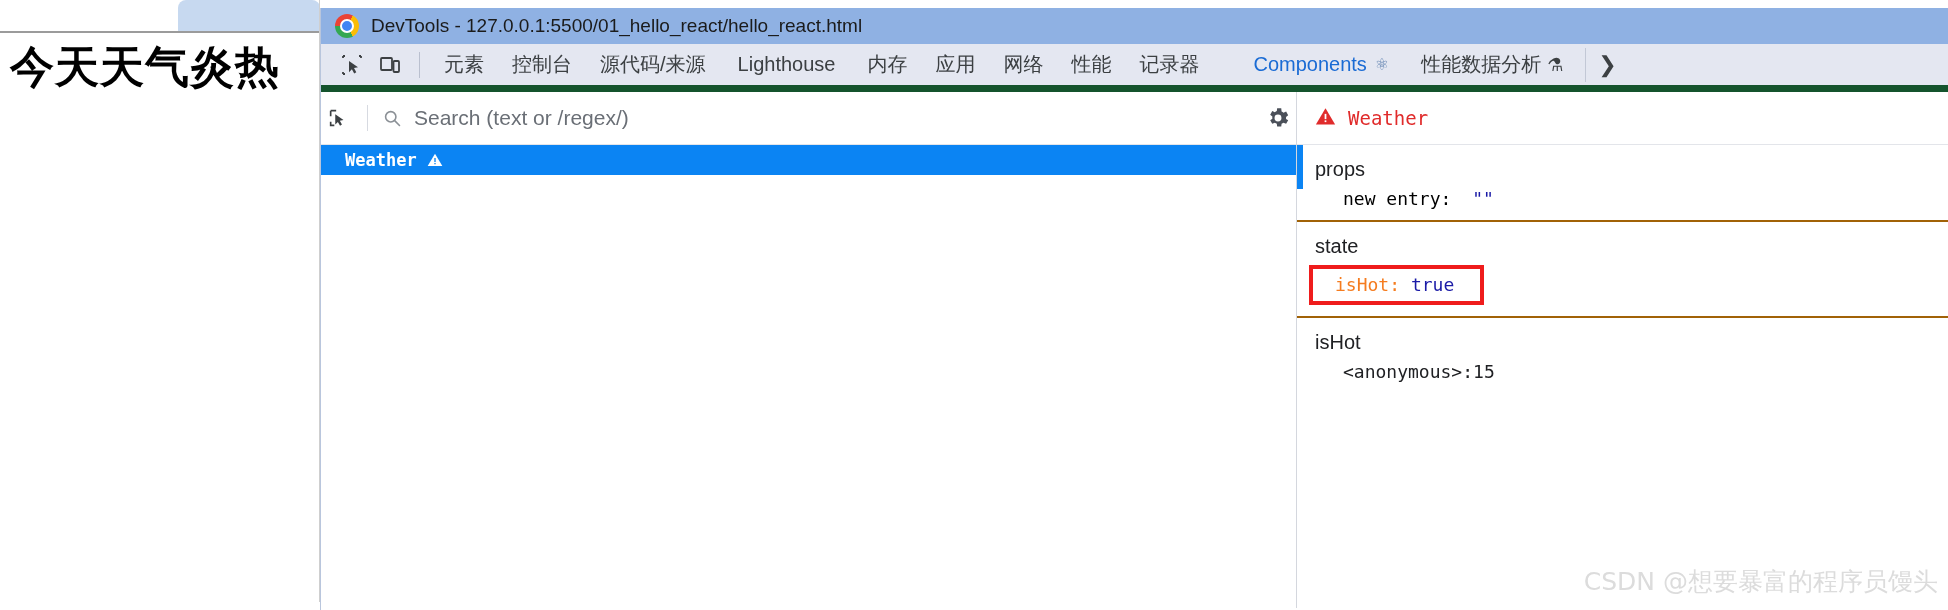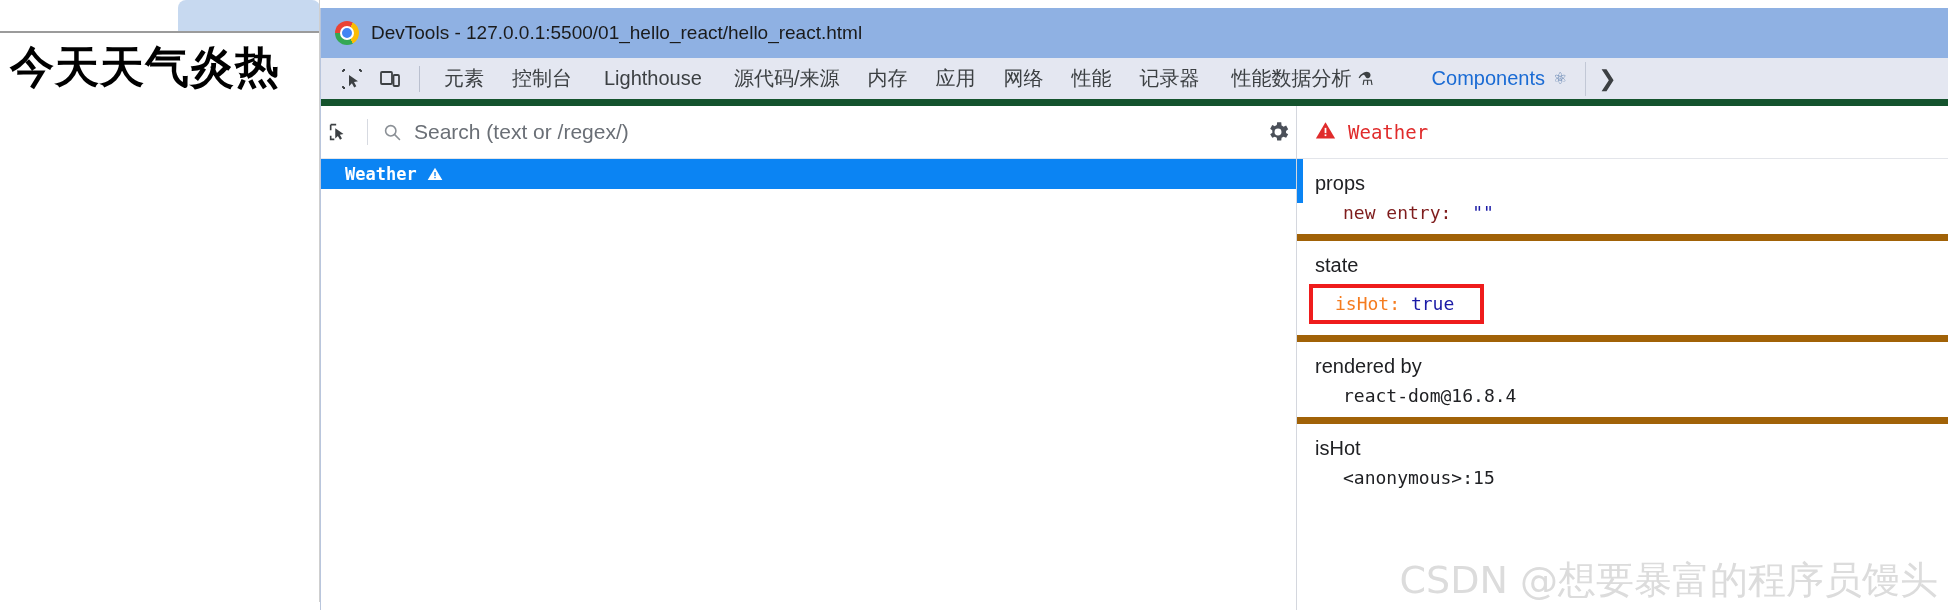--- a/index.html
+++ b/index.html
@@ -34,21 +34,21 @@
   }
 
   
   .devtools {
     position: absolute; left: 320px; top: 8px;
     width: 1628px; height: 602px;
     background: #ffffff;
     border-left: 1px solid #b9c6dd;
   }
   .dt-titlebar {
-    position: relative; width: 100%; height: 50px;
+    position: relative; width: 100%; height: 36px;
     background: #8fb1e3;
     display: flex; align-items: center;
     padding-left: 14px;
   }
   .chrome-logo {
     position: relative; width: 24px; height: 24px; border-radius: 50%;
     background:
       conic-gradient(from -90deg,
         #ea4335 0deg 120deg,
         #fbbc04 120deg 240deg,
@@ -155,50 +155,50 @@
   }
   .details-header .name {
     margin-left: 12px; color: #e02b2b;
     font-family: "DejaVu Sans Mono", "Liberation Mono", monospace;
     font-size: 19px;
   }
   .sel-bar {
     position: absolute; left: 0; top: 53px; width: 6px; height: 44px;
     background: #0b84f3;
   }
-  .section { padding: 13px 0 11px 18px; border-bottom: 7px solid #a16207; position: relative;}
+  .section { padding: 13px 0 11px 18px; border-bottom: 2px solid #a16207; position: relative;}
   .section:last-child { border-bottom: 0; }
   .section-title {
     font-size: 20px; color: #202124; font-family: "Liberation Sans", sans-serif;
     margin-bottom: 7px;
   }
   .kv {
     font-family: "DejaVu Sans Mono", "Liberation Mono", monospace;
     font-size: 18px; padding-left: 28px; white-space: nowrap;
   }
-  .k-gray { color: #7f1d1d; margin-top: 29px; }
+  .k-gray { color: #000000; margin-top: 29px; }
   .k-orange { color: #f57c1f; }
   .v-navy { color: #1a1aa6; }
   .mono-plain {
     font-family: "DejaVu Sans Mono", "Liberation Mono", monospace;
     font-size: 18px; color: #202124; padding-left: 28px; white-space: nowrap;
   }
   .state-row-highlight {
     display: inline-block;
     border: 4px solid #ef1c1c;
     padding: 5px 26px 6px 22px;
     margin-left: -6px;
     background: #fff;
   }
   .state-row-highlight .kv { padding-left: 0; }
 
   
   .watermark {
-    position: absolute; right: 10px; bottom: 4px;
-    font-size: 38px; color: #dcdcdc;
+    position: absolute; right: 10px; bottom: 12px;
+    font-size: 25px; color: #dcdcdc;
     font-family: "DejaVu Sans", "Liberation Sans", sans-serif;
     white-space: nowrap; pointer-events: none;
   }
 </style>
 </head>
 <body>
 
 <div id="root">
 
   <div class="page-left">
@@ -232,49 +232,49 @@
       </div>
 
       <div class="tabbar-sep"></div>
 
       <div class="dt-tab">
           <span>元素</span>
         </div>
       <div class="dt-tab">
           <span>控制台</span>
         </div>
+      <div class="dt-tab">
+          <span>源代码/来源</span>
+        </div>
       <div class="dt-tab wide">
           <span>Lighthouse</span>
         </div>
       <div class="dt-tab">
-          <span>源代码/来源</span>
-        </div>
-      <div class="dt-tab">
           <span>内存</span>
         </div>
       <div class="dt-tab">
           <span>应用</span>
         </div>
       <div class="dt-tab">
           <span>网络</span>
         </div>
       <div class="dt-tab">
           <span>性能</span>
         </div>
       <div class="dt-tab">
           <span>记录器</span>
         </div>
+      <div class="dt-tab active-react">
+        <span>Components</span>
+        <span class="react-atom">⚛</span>
+      </div>
+
       <div class="dt-tab wide">
         <span>性能数据分析</span>
         <span class="tab-flask">⚗</span>
-      </div>
-
-      <div class="dt-tab active-react">
-        <span>Components</span>
-        <span class="react-atom">⚛</span>
       </div>
 
       <div class="tabbar-divider-v"></div>
       <div class="tabbar-chevron">❯</div>
     </div>
 
     <div class="dt-body">
 
       <div class="tree-pane">
 
@@ -340,24 +340,20 @@
         <div class="section">
           <div class="section-title">state</div>
           <div class="state-row-highlight">
             <div class="kv">
               <span class="k-orange">isHot:</span>
               <span class="v-navy" style="">true</span>
             </div>
           </div>
         </div>
 
-        <div class="section">
-          <div class="section-title">rendered by</div>
-          <div class="mono-plain">react-dom@16.8.4</div>
-        </div>
 
         <div class="section">
           <div class="section-title">isHot</div>
           <div class="mono-plain">&lt;anonymous&gt;:15</div>
         </div>
 
       </div>
     </div>
   </div>
 

